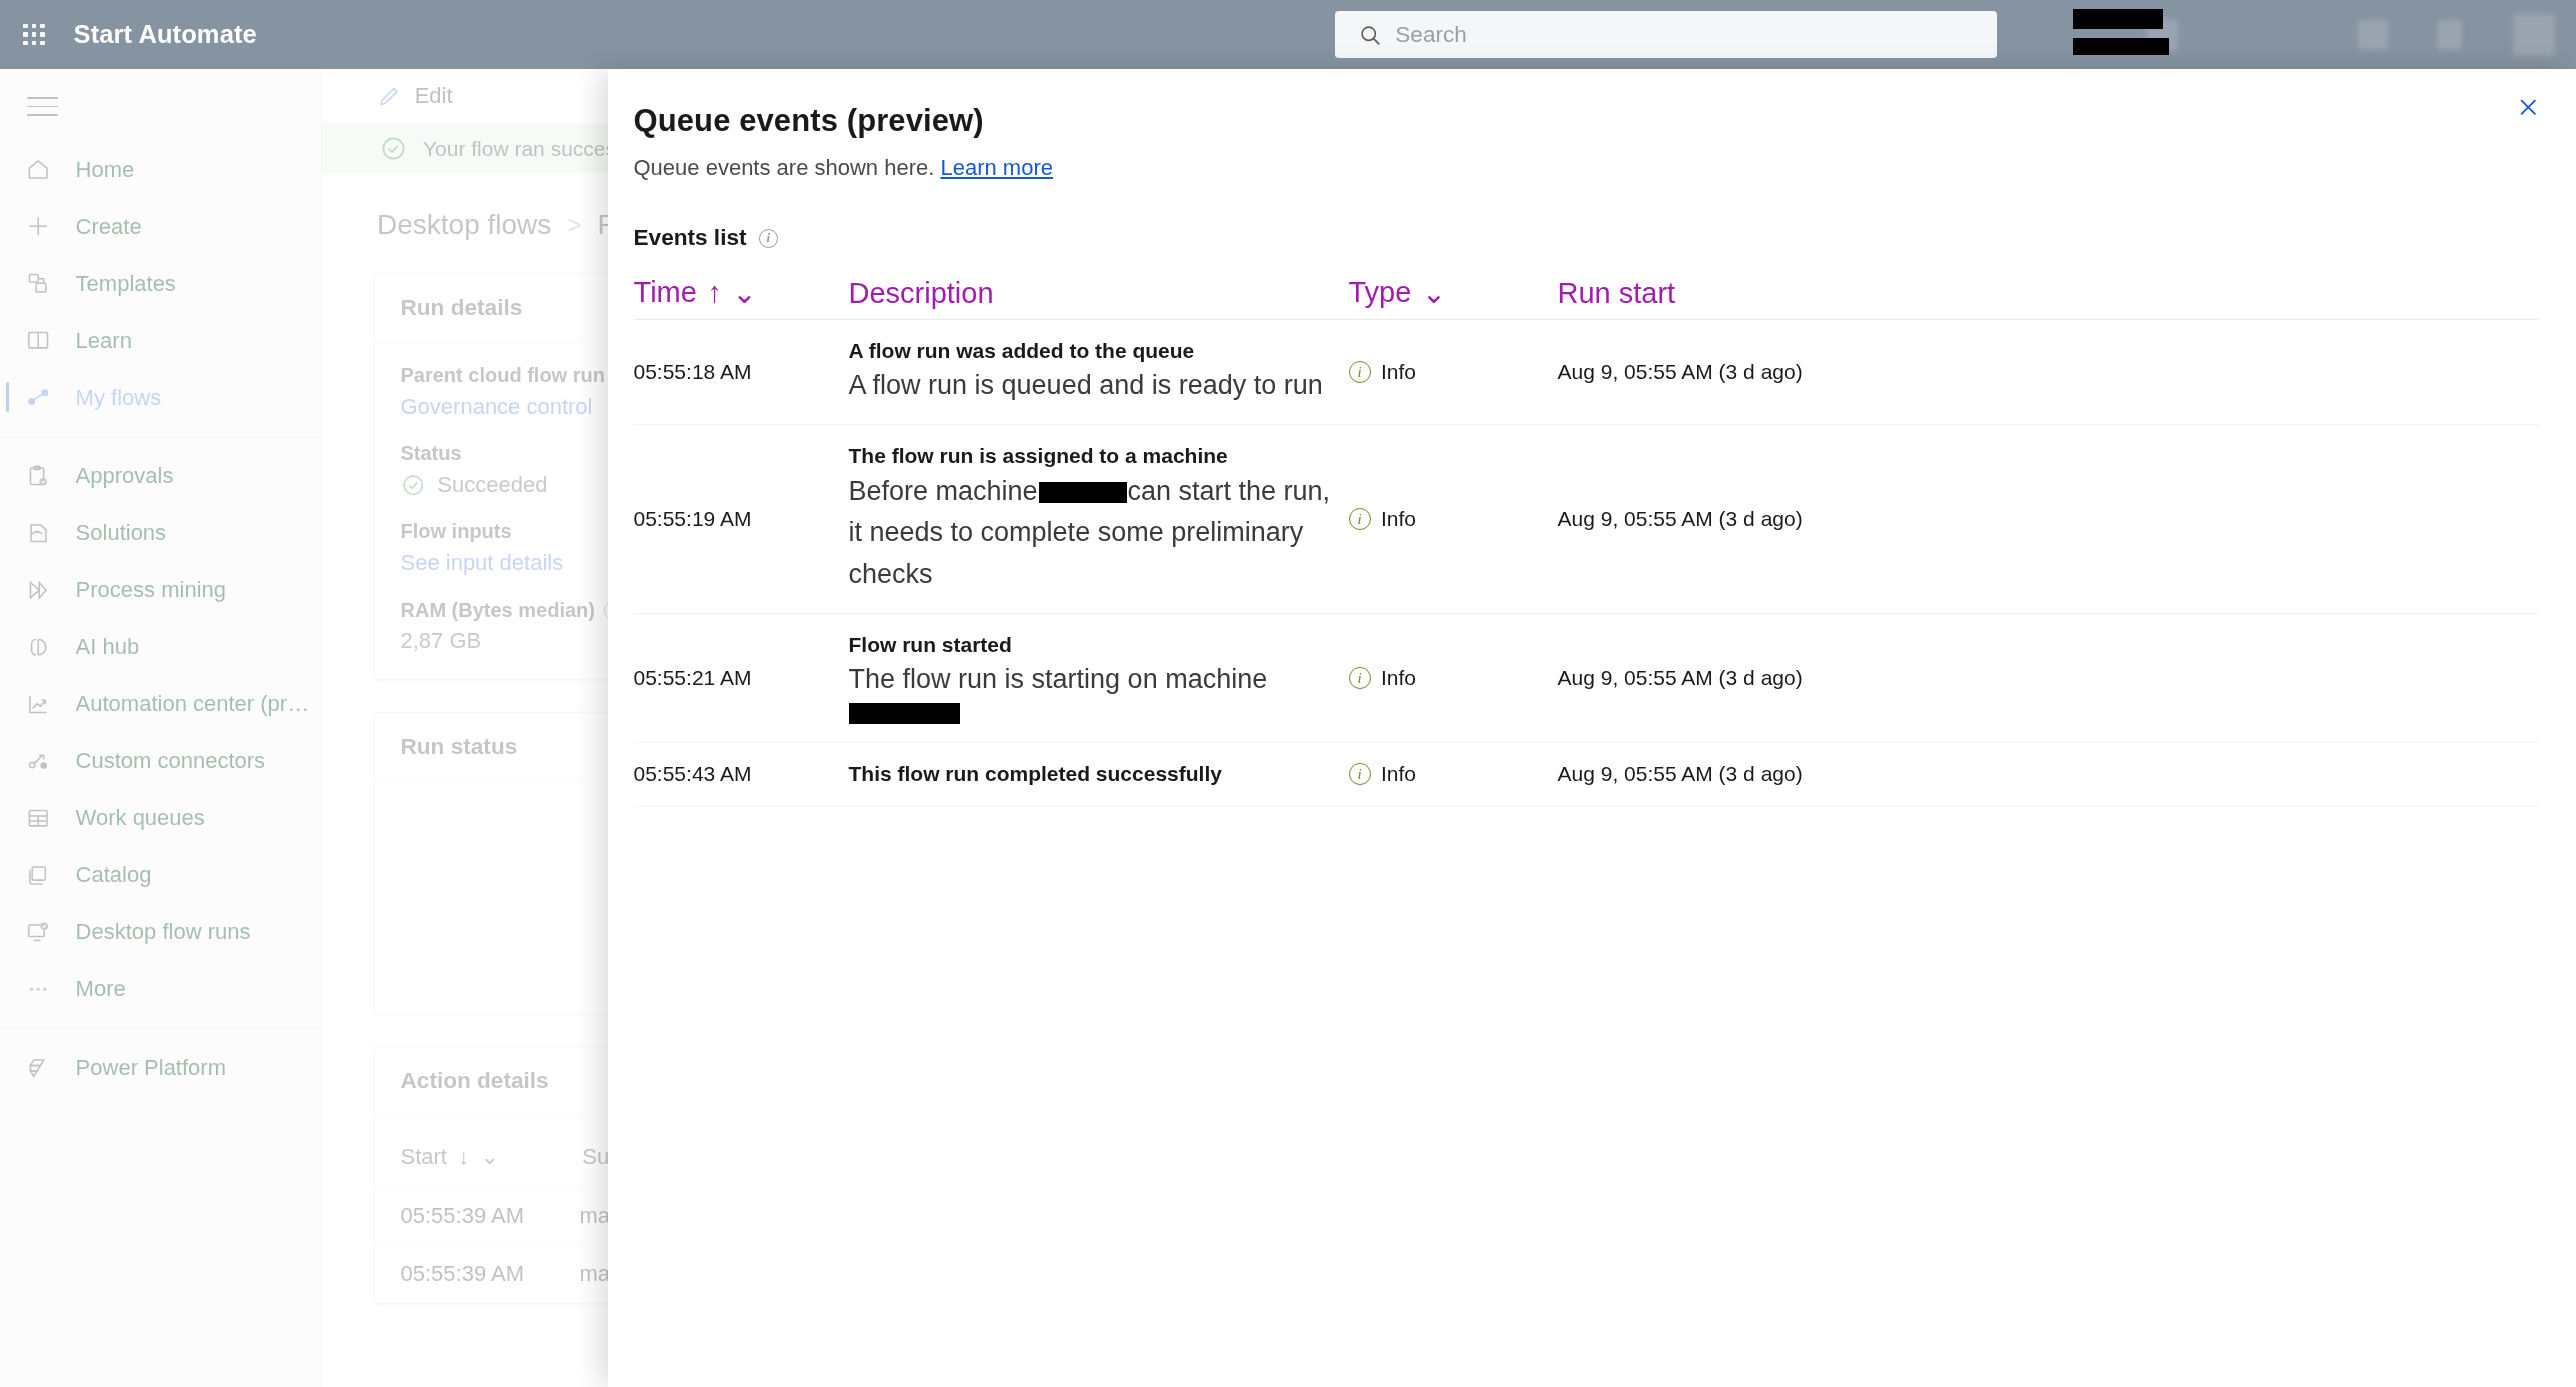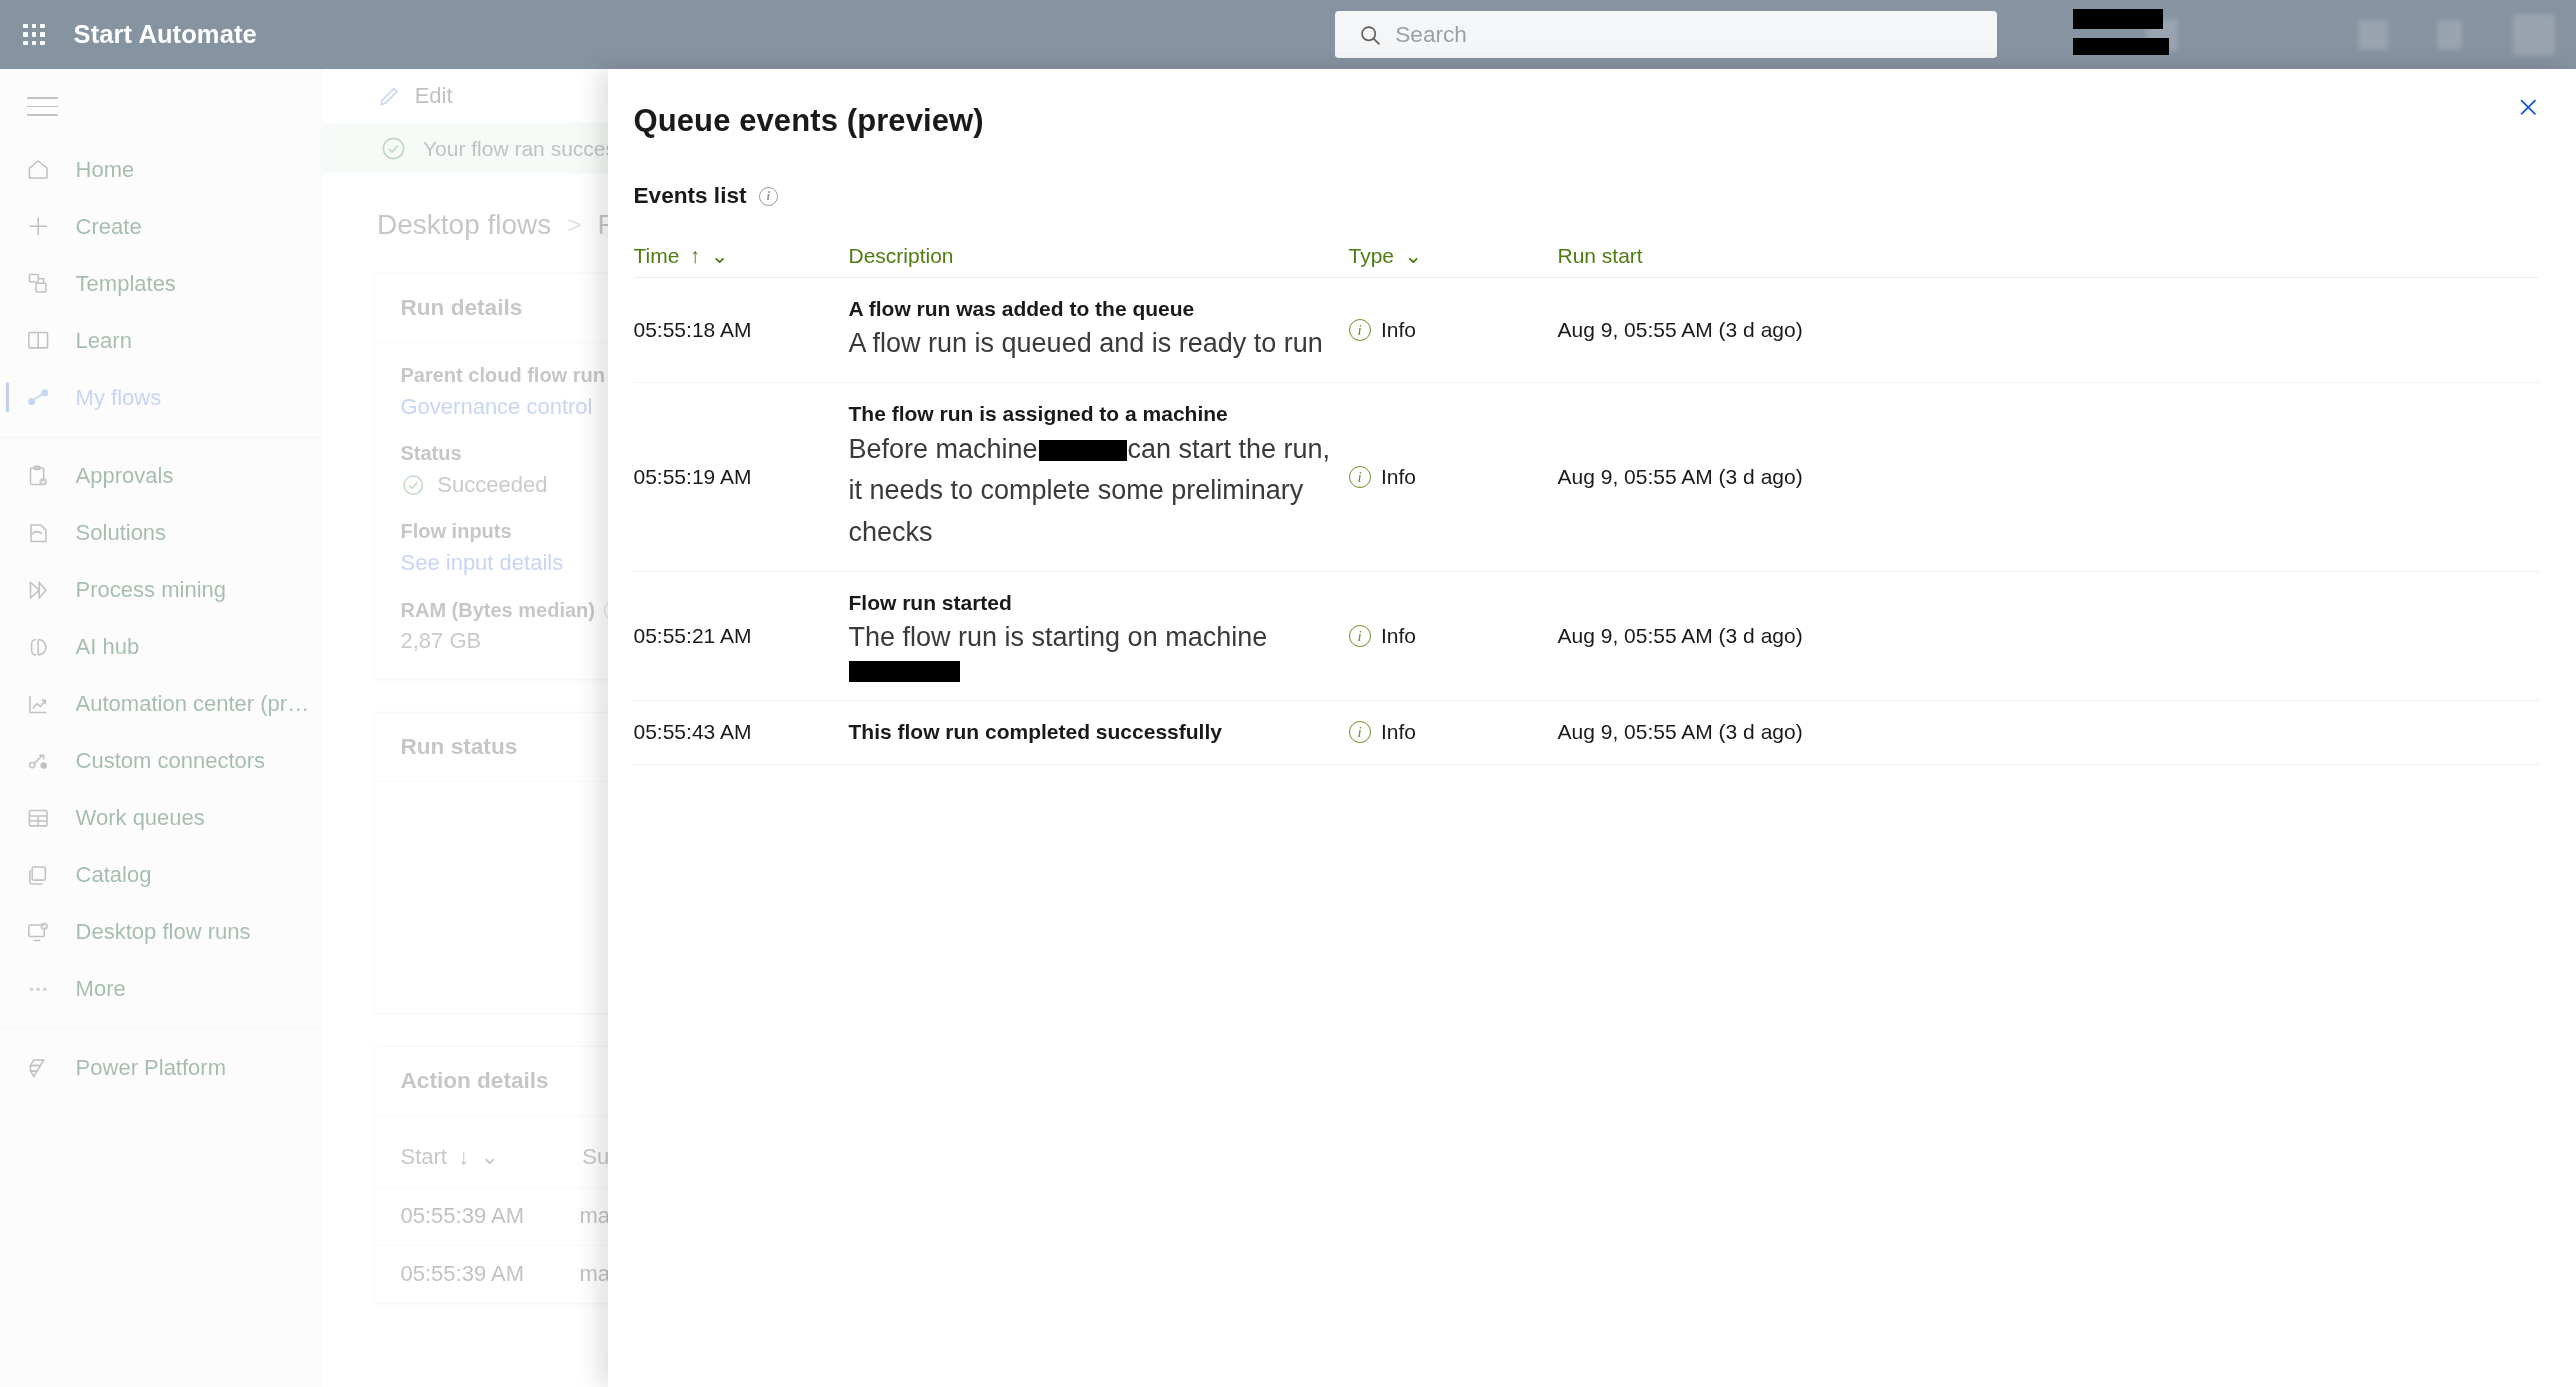--- a/index.html
+++ b/index.html
@@ -213,21 +213,21 @@
 
   
   .etable { margin: 27px 0 0 25.5px; width: 1905px; }
   .ethead {
     display: flex; align-items: flex-end;
     height: 42px;
     border-bottom: 0.9px solid #ededed;
     padding-bottom: 9.4px;
   }
   .ethead .th {
-    font-size: 21px; color: #4d7c0f; font-weight: normal;
+    font-size: 29px; color: #a21caf; font-weight: normal;
     display: flex; align-items: flex-start; gap: 10.4px; cursor: pointer;
     white-space: nowrap;
   }
   .col-time  { width: 215px; }
   .col-desc  { width: 500px; }
   .col-type  { width: 209px; }
   .col-start { width: 453px; }
   .etrow {
     display: flex; align-items: center;
     border-bottom: 0.9px solid #f2f2f2;
@@ -559,20 +559,24 @@
         </div>
       </div>
     </section>
   </main>
 
   <div class="scrim"></div>
 
   <aside class="panel">
     <div class="panel-head">
       <div class="panel-title">Queue events (preview)</div>
+      <div class="panel-sub">
+        <span>Queue events are shown here.</span>
+        <a>Learn more</a>
+      </div>
       <div class="panel-close">
         <svg width="24.5" height="24.5" viewBox="0 0 24 24" stroke="#1558d6" stroke-width="1.8">
             <line x1="5" y1="5" x2="19" y2="19"></line>
             <line x1="19" y1="5" x2="5" y2="19"></line>
           </svg>
       </div>
     </div>
 
     <div class="events-head">
       <span>Events list</span>

